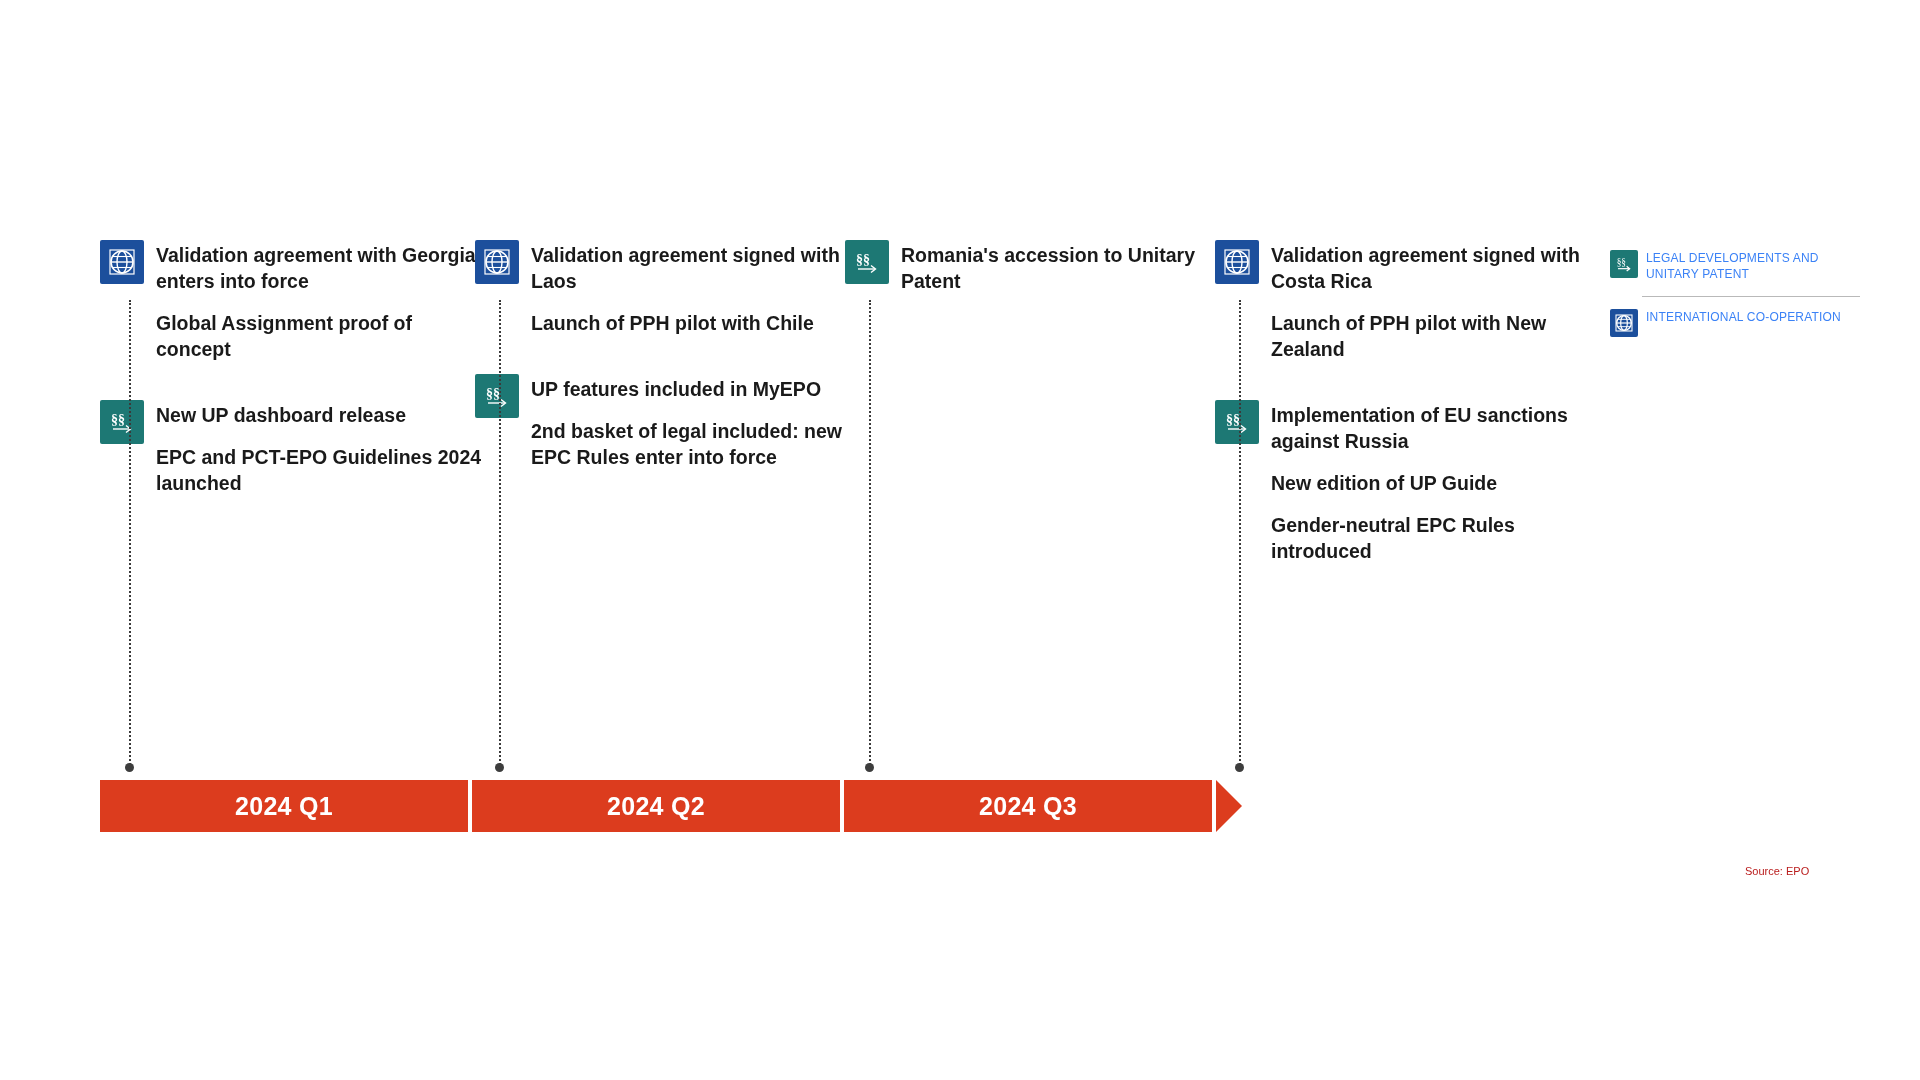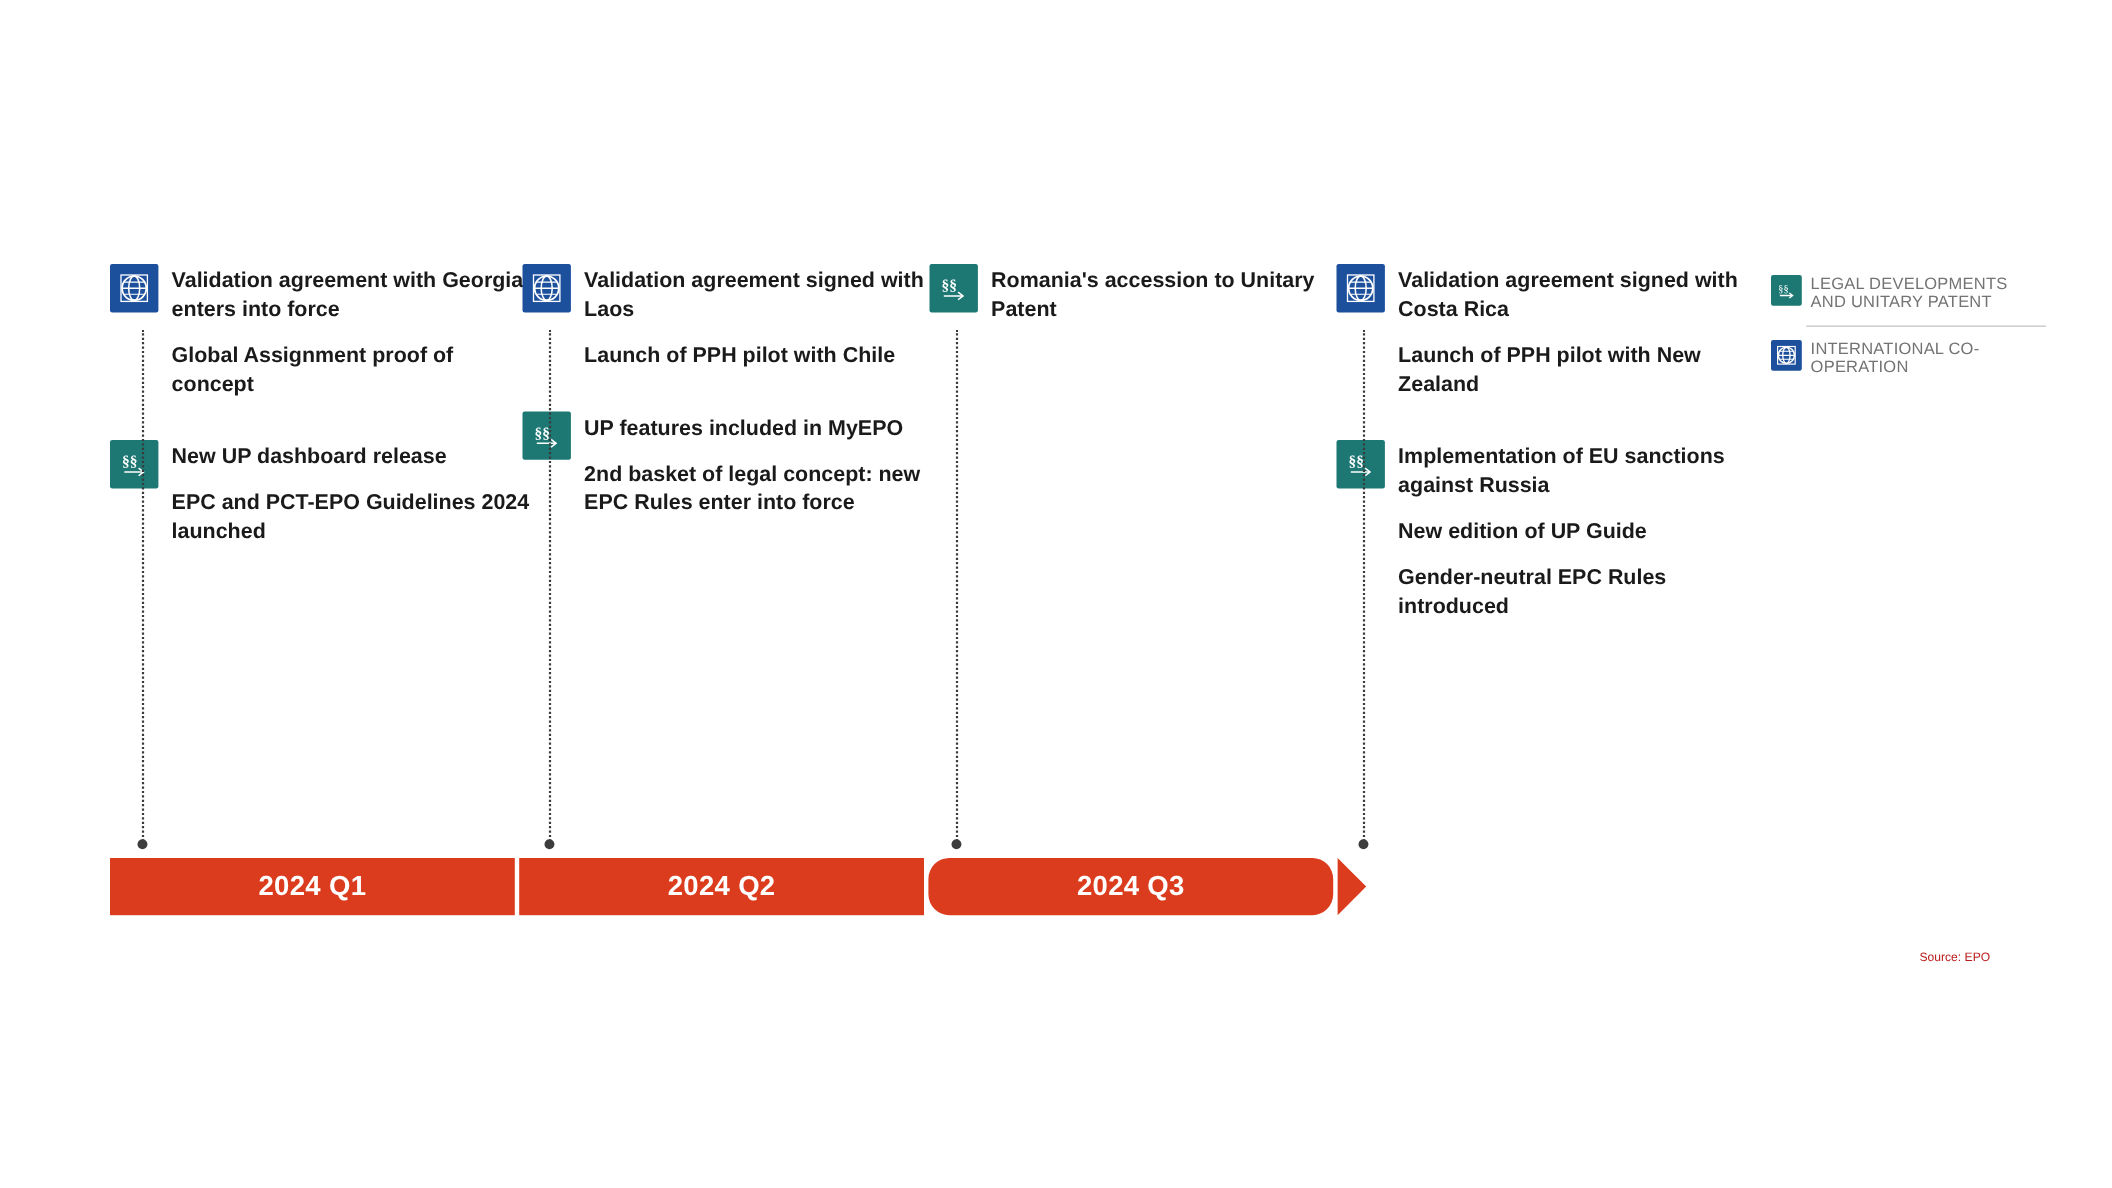--- a/index.html
+++ b/index.html
@@ -133,24 +133,24 @@
     flex: 0 0 28px;
     border-radius: 2px;
     margin-right: 8px;
     display: flex;
     align-items: center;
     justify-content: center;
   }
   .legend-badge.legal { background: #1d7874; }
   .legend-badge.intl  { background: #1c4f9c; }
   .legend-text {
-    font-size: 15px;
+    font-size: 12px;
     line-height: 15.5px;
     letter-spacing: 0.2px;
-    color: #737373;
+    color: #3b82f6;
     padding-top: 1px;
   }
   .legend-rule {
     border-bottom: 1px solid #b9b9b9;
     width: 218px;
     margin: 2px 0 12px 32px;
   }
 
   
   .source {
@@ -230,21 +230,21 @@
       <div class="group-row">
         <div class="badge legal">
           <svg width="30" height="30" viewBox="0 0 30 30" aria-hidden="true">
             <text x="4" y="17" font-family="Liberation Serif, serif" font-size="14" fill="#ffffff">§§</text>
             <line x1="6" y1="22" x2="23" y2="22" stroke="#ffffff" stroke-width="1.4"></line>
             <polyline points="19,18.5 23.5,22 19,25.5" fill="none" stroke="#ffffff" stroke-width="1.4"></polyline>
           </svg>
         </div>
         <div class="entries">
           <div class="entry">UP features included in MyEPO</div>
-          <div class="entry">2nd basket of legal concept: new EPC Rules enter into force</div>
+          <div class="entry">2nd basket of legal included: new EPC Rules enter into force</div>
         </div>
       </div>
     </div>
 
   </div>
 
   <div class="quarter-col" id="col-2" style="left:845px;">
 
     <div class="group">
       <div class="group-row">
@@ -315,21 +315,21 @@
   <div class="connector" style="left:1239px; top:300px; height:468px;"></div>
   <div class="dot" style="left:1235px; top:763px;"></div>
 
   <div class="timeline">
     <div class="tl-seg" style="width:368px;">
       <span class="tl-label">2024 Q1</span>
     </div>
     <div class="tl-seg" style="width:368px;">
       <span class="tl-label">2024 Q2</span>
     </div>
-    <div class="tl-seg" style="width:368px;border-radius:19px;">
+    <div class="tl-seg" style="width:368px;">
       <span class="tl-label">2024 Q3</span>
     </div>
     <div class="tl-arrow"></div>
   </div>
 
   <div class="legend">
     <div class="legend-item">
       <div class="legend-badge legal">
         <svg width="20" height="20" viewBox="0 0 30 30" aria-hidden="true">
           <text x="4" y="17" font-family="Liberation Serif, serif" font-size="14" fill="#ffffff">§§</text>

